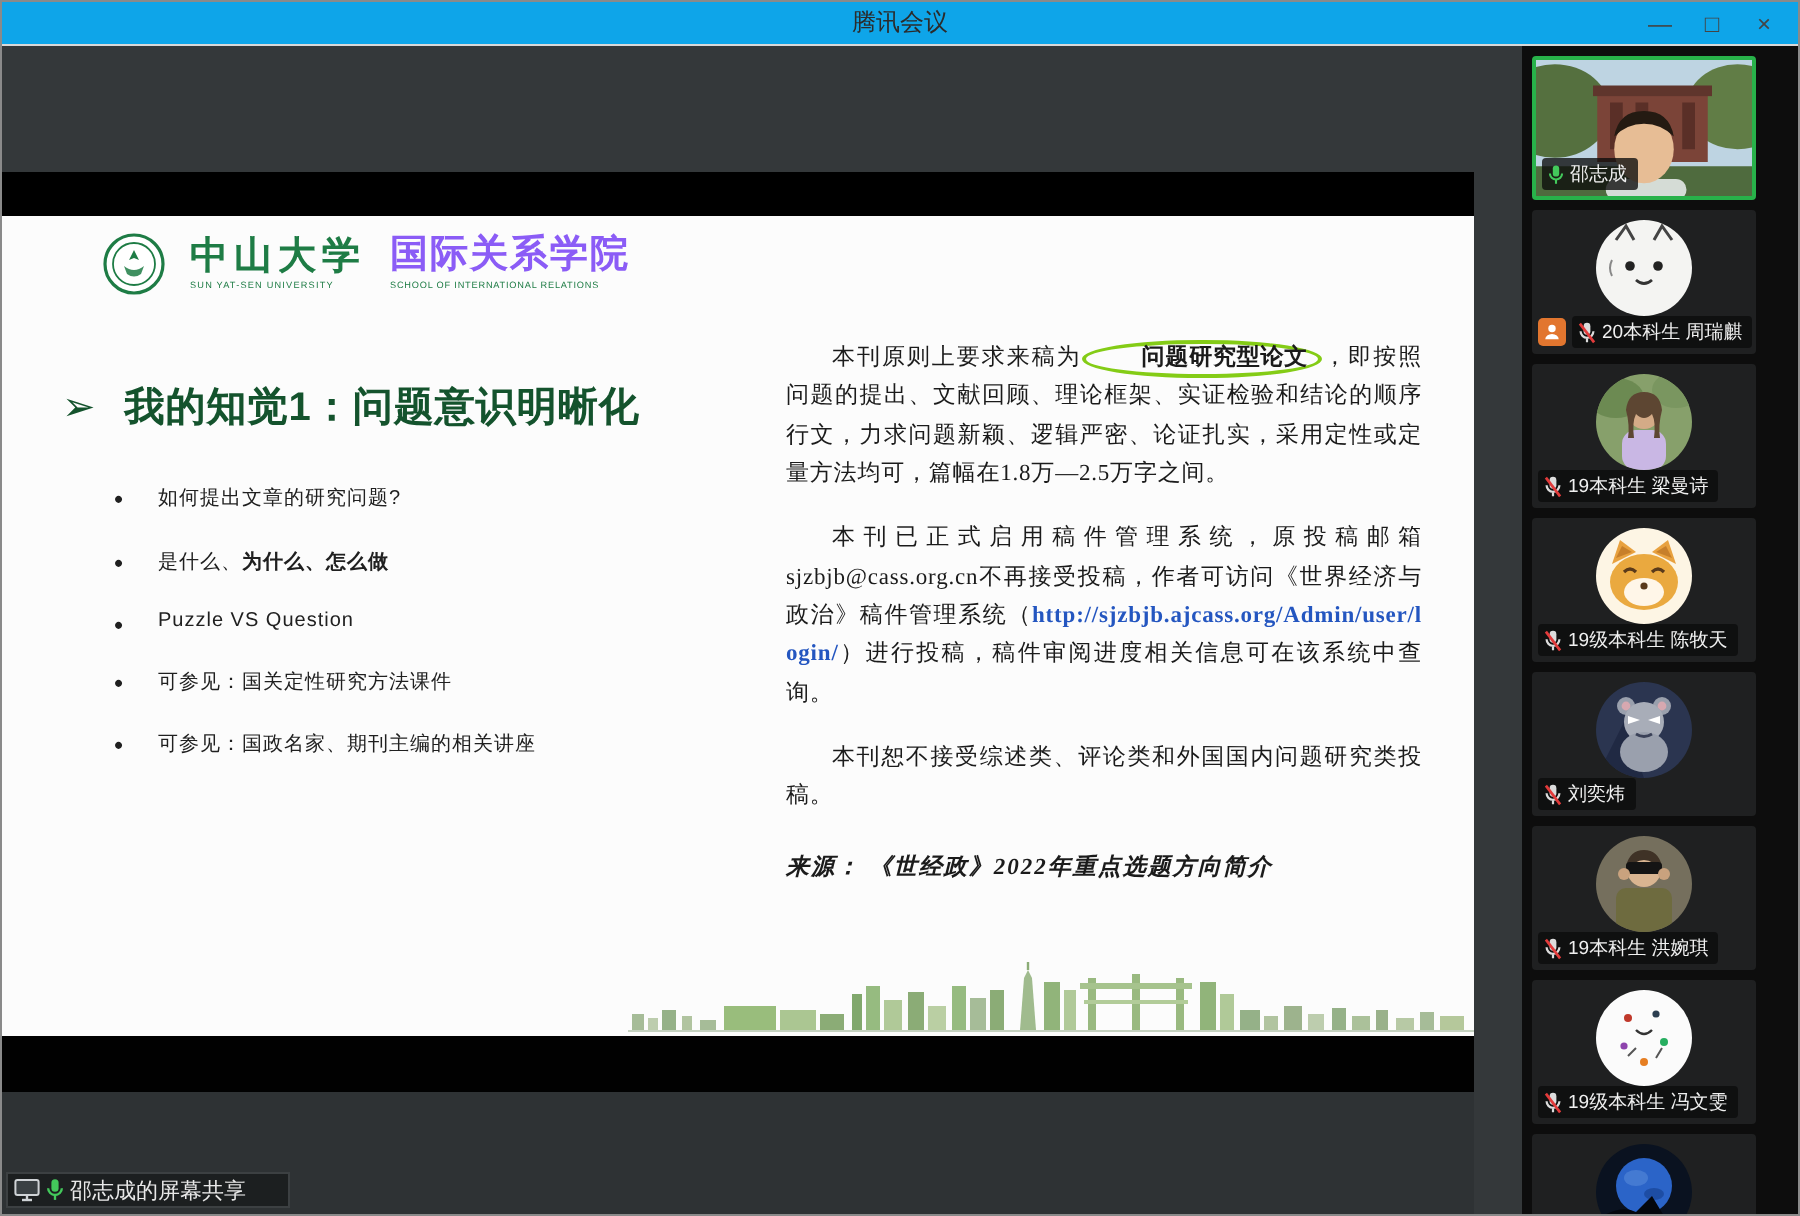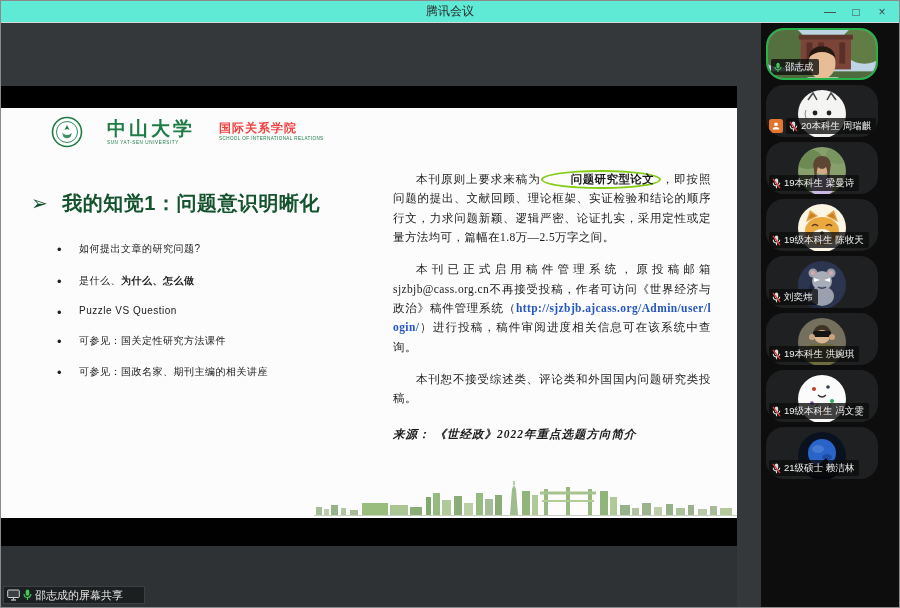--- a/index.html
+++ b/index.html
@@ -1,43 +1,43 @@
 <!DOCTYPE html>
 <html><head>
 <meta charset="utf-8">
 <style>
   * { margin:0; padding:0; box-sizing:border-box; }
   html,body { width:900px; height:608px; background:#555; font-family:"Liberation Sans",sans-serif; }
   .window { position:relative; width:900px; height:608px; background:#000; border:1px solid #8a8a8a; overflow:hidden; }
 
   
-  .titlebar { position:absolute; top:0; left:0; right:0; height:22px; background:#5eead4; border-bottom:1px solid #d8d8d8; display:flex; align-items:center; justify-content:center; }
+  .titlebar { position:absolute; top:0; left:0; right:0; height:22px; background:#0ea5e9; border-bottom:1px solid #d8d8d8; display:flex; align-items:center; justify-content:center; }
   .titlebar .title { font-size:12px; color:#2b2b2b; }
   .win-controls { position:absolute; right:4px; top:0; height:22px; display:flex; align-items:center; }
   .win-btn { width:26px; height:22px; display:flex; align-items:center; justify-content:center; font-size:12px; color:#444; cursor:default; }
 
   
   .content { position:absolute; top:22px; left:0; right:0; bottom:0; background:#0d0d0d; }
 
   .main { position:absolute; top:0; left:0; width:736px; height:100%; background:#000; }
   .band-top-gray { position:absolute; top:0; left:0; right:0; height:63px; background:#34383a; }
   .band-top-black{ position:absolute; top:63px; left:0; right:0; height:22px; background:#000; }
   .band-bot-black{ position:absolute; top:495px; left:0; right:0; height:28px; background:#010101; }
   .band-bot-gray { position:absolute; top:523px; left:0; right:0; bottom:0; background:#2e3234; }
 
   .gap-strip { position:absolute; top:0; left:736px; width:24px; height:100%; background:#34383a; }
 
   
   .slide { position:absolute; top:85px; left:0; width:736px; height:410px; background:#fcfcfc; overflow:hidden; }
 
-  .logo { position:absolute; top:8px; left:50px; display:flex; align-items:center; gap:24px; }
+  .logo { position:absolute; top:8px; left:50px; display:flex; align-items:center; gap:12px; }
   .logo .col { display:flex; flex-direction:column; line-height:1.05; }
   .cn-univ { font-family:"Liberation Serif",serif; font-weight:bold; font-size:19px; letter-spacing:3px; color:#1e7c45; }
   .en-univ { font-size:4.6px; letter-spacing:.6px; color:#1e7c45; margin-top:2px; }
-  .cn-school { font-weight:bold; font-size:12px; letter-spacing:1px; color:#ef4444; }
+  .cn-school { font-weight:bold; font-size:19px; letter-spacing:1px; color:#8b5cf6; }
   .en-school { font-size:4.6px; letter-spacing:.4px; color:#1e7c45; margin-top:3px; }
 
   .slide-title { position:absolute; top:82px; left:30px; font-size:20px; font-weight:bold; color:#14532d; letter-spacing:.5px; }
   .slide-title .arrow { margin-right:14px; font-weight:normal; }
 
   .bullets { position:absolute; top:134px; left:50px; width:335px; list-style:none; }
   .bullets li { position:relative; padding-left:28px; font-size:10px; color:#202020; margin-bottom:17.5px; letter-spacing:.5px; }
   .bullets li::before { content:"•"; position:absolute; left:6px; top:0; font-size:13px; color:#202020; }
   .bold-part { font-weight:bold; }
 
@@ -48,21 +48,21 @@
   .source-line { text-align:left; font-style:italic; font-weight:bold; font-size:11.5px; margin-top:16px; padding-right:2px; letter-spacing:1px; }
 
   .skyline { position:absolute; bottom:1px; left:313px; width:424px; height:36px; }
 
   
   .share-badge { position:absolute; left:2px; bottom:3px; height:18px; background:#1c1f20; border:1px solid #3c4042; display:flex; align-items:center; gap:3px; padding:0 21px 0 3px; }
   .share-badge .txt { font-size:11px; color:#e8e8e8; white-space:nowrap; }
 
   
   .sidebar { position:absolute; top:0; left:760px; right:0; height:100%; background:#0d0d0d; padding:5px 0 0 5px; display:flex; flex-direction:column; gap:5px; }
-  .tile { position:relative; width:112px; height:52px; background:#1f2021; border-radius:18px; overflow:hidden; flex:0 0 auto; }
+  .tile { position:relative; width:112px; height:72px; background:#1f2021; border-radius:2px; overflow:hidden; flex:0 0 auto; }
   .tile.active { border:2px solid #28b24a; }
   .tile .vid { position:absolute; inset:0; width:100%; height:100%; }
   .avatar-wrap { position:absolute; top:5px; left:0; right:0; display:flex; justify-content:center; }
   .name-badge { position:absolute; left:3px; bottom:3px; display:flex; align-items:center; gap:3px; background:rgba(12,12,12,.78); border-radius:2px; padding:1.5px 5px 1.5px 3px; max-width:104px; }
   .name-badge.shift { left:20px; }
   .name-badge .nm { font-size:9.5px; color:#f0f0f0; white-space:nowrap; overflow:hidden; text-overflow:ellipsis; }
   .member-badge { position:absolute; left:3px; bottom:4px; width:14px; height:14px; background:#e2762f; border-radius:2.5px; display:flex; align-items:center; justify-content:center; }
 </style>
 </head>
 <body>

